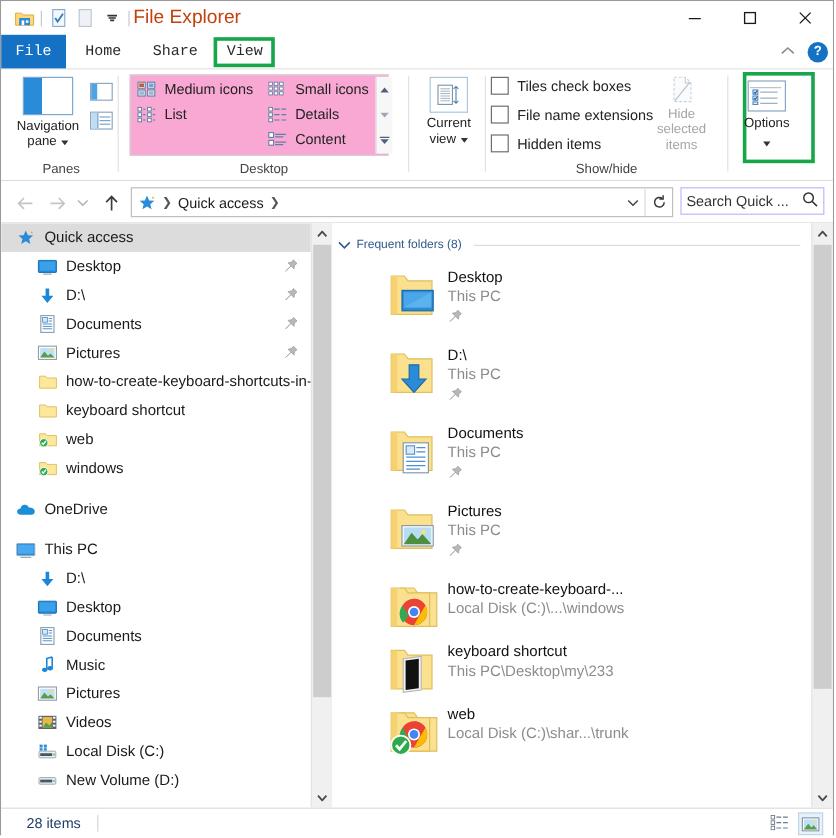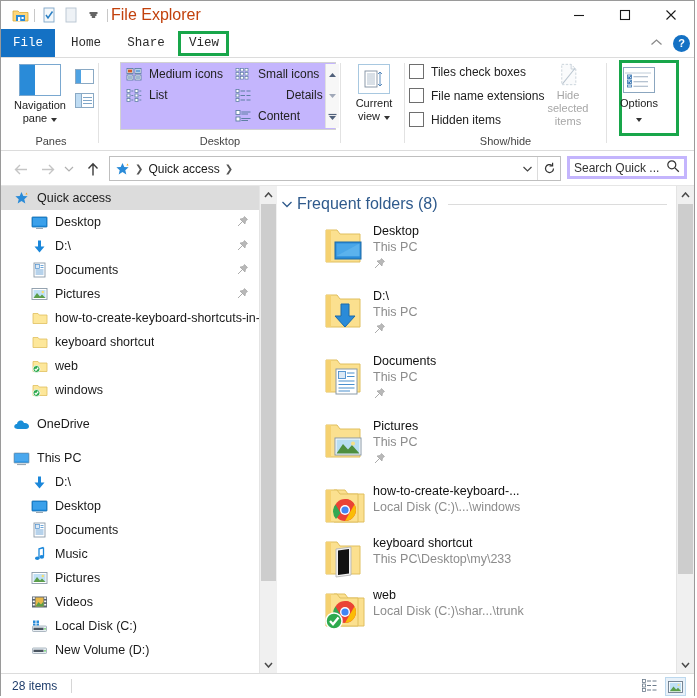--- a/index.html
+++ b/index.html
@@ -57,21 +57,21 @@
   .mini-ico{width:17px;height:13px;border:1px solid #8aa9c4;background:#fff;display:flex;}
   .mini-ico .m1{width:5px;background:#4fa3e3;}
   .mini-ico .m2{flex:1;}
   .mini-ico.btm{flex-direction:row;}
   .mini-ico .m3{width:5px;background:#bfdcf3;border-right:1px solid #8aa9c4;}
   .mini-lines{flex:1;padding:2px 1px;display:flex;flex-direction:column;justify-content:space-around;}
   .mini-lines i{display:block;height:1px;background:#7fa6c8;}
 
   
   .layout{left:99px;width:240px;}
-  .layout-gallery{position:absolute;left:20px;top:4px;width:214px;height:66px;border:1px solid #d2d2d2;background:#c4b5fd;}
+  .layout-gallery{position:absolute;left:8px;top:4px;width:214px;height:66px;border:1px solid #d2d2d2;background:#f9a8d4;}
   .lg-item{position:absolute;height:20px;display:flex;align-items:center;padding-left:4px;box-sizing:border-box;font-size:12px;color:#222;}
   .lg-item.sel{background:#cde8f7;border:1px solid #7fb9e0;}
   .lg-ico{width:17px;height:15px;margin-right:6px;flex:0 0 auto;}
   .lg-scroll{position:absolute;left:204px;top:1px;width:13px;height:64px;background:#f7f7f7;border-left:1px solid #e0e0e0;}
   .lg-arrow{width:13px;height:21px;display:flex;align-items:center;justify-content:center;}
 
   
   .curview{left:341px;width:62px;}
   .curview-btn{position:absolute;left:6px;top:4px;width:52px;height:66px;display:flex;flex-direction:column;align-items:center;}
   .curview-ico{width:30px;height:28px;border:1px solid #a8c8e0;background:#fff;display:flex;align-items:center;justify-content:center;margin-top:2px;}
@@ -94,21 +94,21 @@
 
   
   .addrbar{position:relative;height:34px;background:#ffffff;}
   .navbtn{position:absolute;top:8px;width:20px;height:20px;display:flex;align-items:center;justify-content:center;}
   .addrbox{position:absolute;left:108px;top:5px;right:133px;height:23px;border:1px solid #bfbfbf;background:#fff;display:flex;align-items:center;}
   .crumb{display:flex;align-items:center;font-size:12px;color:#1a1a1a;}
   .crumb-sep{color:#555;margin:0 5px;font-size:10px;}
   .addr-right{margin-left:auto;display:flex;align-items:center;height:100%;}
   .addr-chev{width:20px;height:100%;display:flex;align-items:center;justify-content:center;}
   .addr-refresh{width:22px;height:100%;display:flex;align-items:center;justify-content:center;border-left:1px solid #dcdcdc;}
-  .searchbox{position:absolute;right:7px;top:5px;width:120px;height:23px;border:3px solid #c4b5fd;background:#fff;display:flex;align-items:center;padding:0 4px;box-sizing:border-box;}
+  .searchbox{position:absolute;right:7px;top:5px;width:120px;height:23px;border:1px solid #c4b5fd;background:#fff;display:flex;align-items:center;padding:0 4px;box-sizing:border-box;}
   .search-ph{flex:1;font-size:12px;color:#333;white-space:nowrap;overflow:hidden;}
 
   
   .body{position:relative;height:487px;border-top:1px solid #e6e6e6;}
   .sidebar{position:absolute;left:0;top:0;width:258px;height:100%;background:#fff;overflow:hidden;}
   .sb-item{position:relative;height:24px;display:flex;align-items:center;padding-left:12px;font-size:12.5px;color:#1a1a1a;box-sizing:border-box;}
   .sb-item.sel{background:#dcdcdc;}
   .sb-ico{width:17px;height:17px;margin-right:7px;flex:0 0 auto;display:flex;align-items:center;justify-content:center;}
   .sb-lbl{white-space:nowrap;overflow:hidden;}
   .sb-pin{position:absolute;right:10px;top:5px;width:13px;height:13px;}
@@ -116,33 +116,33 @@
   .indent1{padding-left:30px;}
   .indent2{padding-left:30px;}
 
   .vscroll{position:absolute;top:0;width:17px;height:100%;background:#f0f0f0;border-left:1px solid #e4e4e4;}
   .vs-arrow{width:17px;height:17px;display:flex;align-items:center;justify-content:center;}
   .vs-thumb{position:absolute;left:1px;width:15px;background:#cdcdcd;}
 
   .content{position:absolute;left:276px;top:0;right:17px;height:100%;background:#fff;overflow:hidden;}
   .grp-header{display:flex;align-items:center;height:24px;padding-top:6px;}
   .grp-chev{width:20px;display:flex;align-items:center;justify-content:center;}
-  .grp-title{font-size:16px;color:#2f5a8c;white-space:nowrap;}
+  .grp-title{font-size:10px;color:#2f5a8c;white-space:nowrap;}
   .grp-rule{flex:1;height:1px;background:#dcdcdc;margin-left:10px;margin-right:10px;}
 
   .tile{position:relative;height:61px;display:flex;align-items:flex-start;padding-left:44px;margin-top:4px;}
   .tile-ico{width:44px;height:48px;flex:0 0 auto;position:relative;margin-top:2px;}
   .tile-txt{margin-left:8px;padding-top:4px;}
   .tile-name{font-size:12.5px;color:#111;white-space:nowrap;}
   .tile-sub{font-size:12.5px;color:#8c8c8c;margin-top:2px;white-space:nowrap;}
   .tile-pin{width:13px;height:13px;margin-top:3px;}
 
   
   .statusbar{position:relative;height:24px;background:#fff;border-top:1px solid #dcdcdc;display:flex;align-items:center;}
-  .status-txt{font-size:12px;color:#1f3d6b;margin-left:11px;}
+  .status-txt{font-size:12px;color:#1f3d6b;margin-left:21px;}
   .status-sep{width:1px;height:14px;background:#d6d6d6;margin-left:14px;}
   .status-views{position:absolute;right:8px;top:3px;display:flex;gap:6px;}
   .sv{width:19px;height:17px;display:flex;align-items:center;justify-content:center;}
   .sv.active{background:#e8f1f9;border:1px solid #bcd8ee;}
 </style>
 </head>
 <body>
 
 <div class="win">
 
@@ -292,21 +292,21 @@
                   <rect x="10" y="5.5" width="3" height="2.6"></rect>
                 <rect x="1" y="9.5" width="3" height="2.6"></rect>
                   <rect x="5.5" y="9.5" width="3" height="2.6"></rect>
                 <rect x="10" y="9.5" width="3" height="2.6"></rect>
               </g>
             </svg>
           </span>
           <span>Small icons</span>
         </div>
 
-        <div class="lg-item" style="left:110px;top:22px;width:92px;gap:28px;">
+        <div class="lg-item" style="left:110px;top:22px;width:92px;">
           <span class="lg-ico">
             <svg width="17" height="15" viewBox="0 0 17 15">
               <rect x="1" y="1.5" width="3" height="3" fill="#fff" stroke="#5d7fa3" stroke-width="0.8"></rect>
               <rect x="1" y="6" width="3" height="3" fill="#fff" stroke="#5d7fa3" stroke-width="0.8"></rect>
               <rect x="1" y="10.5" width="3" height="3" fill="#fff" stroke="#5d7fa3" stroke-width="0.8"></rect>
               <path d="M5.5 3 L10 3 M11.5 3 L15.5 3 M5.5 7.5 L10 7.5 M11.5 7.5 L15.5 7.5 M5.5 12 L10 12 M11.5 12 L15.5 12" stroke="#5d7fa3" stroke-width="1"></path>
             </svg>
           </span>
           <span>Details</span>
         </div>

